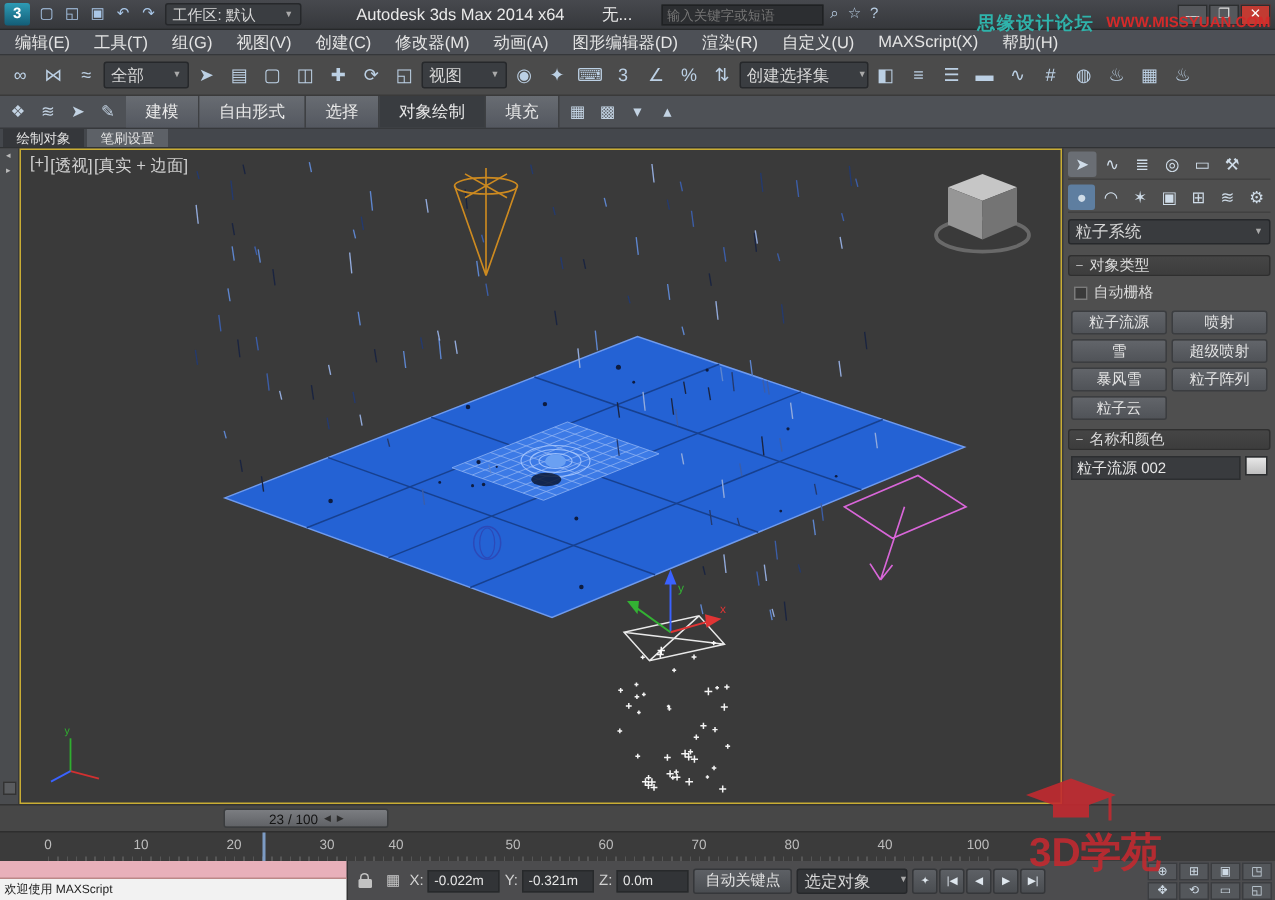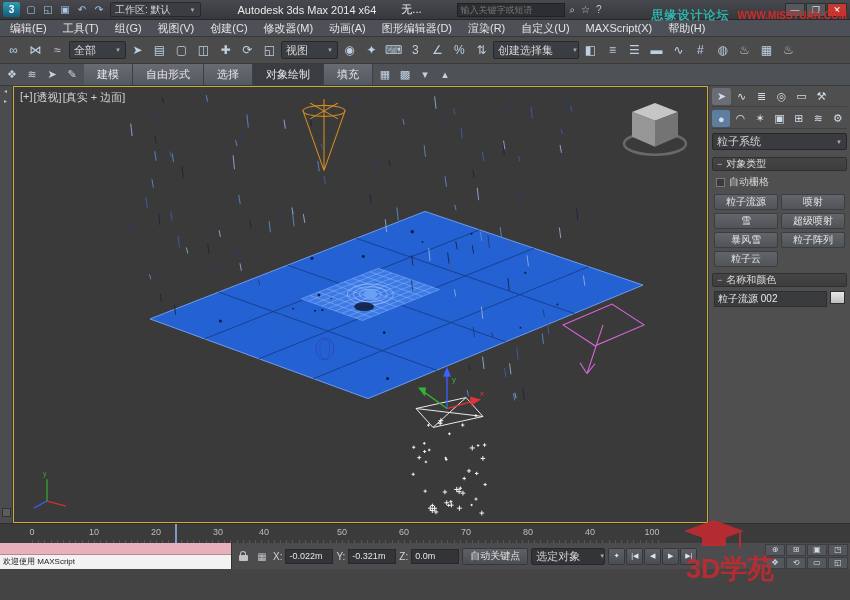--- a/index.html
+++ b/index.html
@@ -13,21 +13,21 @@
   .logo{width:17px;height:15px;background:linear-gradient(#2e9bb5,#135d77);color:#fff;font-size:10px;font-weight:bold;
         display:flex;align-items:center;justify-content:center;border-radius:2px}
   .qat{display:flex;gap:1px}
   .qat-icon{width:16px;height:15px;font-size:10px;color:#a9c7e8;display:flex;align-items:center;justify-content:center}
   .tb-combo{display:flex;align-items:center;gap:19px;background:#3a3d41;border:1px solid #26282b;padding:0 4px;
             color:#d6d6d6;border-radius:2px;height:18px;white-space:nowrap}
   .workspace{height:15px;font-size:10px}
   .caret{font-size:6px;color:#aaa}
   .title-text{margin-left:34px;color:#eaeaea;white-space:nowrap}
   .file-text{margin-left:22px;color:#eaeaea}
-  .search-box{margin-left:32px;width:108px;height:14px;background:#2c2e31;border:1px solid #1f2123;
+  .search-box{margin-left:16px;width:108px;height:14px;background:#2c2e31;border:1px solid #1f2123;
               display:flex;align-items:center;padding:0 3px}
   .search-box input{width:100%;background:transparent;border:none;outline:none;color:#9b9b9b;font-size:9px;font-family:inherit}
   #search-icons{display:flex;gap:2px}
   .t-icon{font-size:10px;color:#b8cde2;padding:0 2px}
   .flex-sp{flex:1}
   #winbtns{display:flex;gap:1px}
   .winbtn{width:20px;height:14px;font-size:9px;display:flex;align-items:center;justify-content:center;
           background:#56585c;color:#ddd;border:1px solid #2c2e30}
   .close-button{background:#c23b32;color:#fff}
 
@@ -234,20 +234,24 @@
         <div class="rtab">填充</div>
       </div>
     <div id="ribbon-right" class="rb-group">
         <div class="rb-icon">▦</div>
         <div class="rb-icon">▩</div>
         <div class="rb-icon">▾</div>
         <div class="rb-icon">▴</div>
       </div>
   </div>
 
+  <div id="subtabs" class="toolbar3">
+      <div class="stab active">绘制对象</div>
+      <div class="stab">笔刷设置</div>
+    </div>
 
   <div class="main">
     <div class="left-strip">
       <span class="strip-btn">◂</span>
       <span class="strip-btn">▸</span>
       <span class="strip-box"></span>
     </div>
 
     <div class="vp-wrap">
       <svg id="vp-svg" viewBox="0 0 693 437" preserveAspectRatio="none">
@@ -543,20 +547,27 @@
         <span class="roll-minus">−</span>
         <span>名称和颜色</span>
       </div>
       <div class="name-row">
         <input class="name-field" value="粒子流源 002" style="">
         <span class="swatch"></span>
       </div>
     </div>
   </div>
 
+  <div class="timeslider">
+    <div id="time-slider-handle" class="ts-handle" style="left: 149.3px;">
+      <span>23 / 100</span>
+      <span class="ts-arrow">◀</span>
+      <span class="ts-arrow">▶</span>
+    </div>
+  </div>
 
   <div id="ruler" class="ruler">
     <div id="frame-marker" style="left: 174.6px;"></div>
   <span class="tick-label" style="left: 32px;">0</span>
       <span class="tick-label" style="left: 94px;">10</span>
       <span class="tick-label" style="left: 156px;">20</span>
       <span class="tick-label" style="left: 218px;">30</span>
       <span class="tick-label" style="left: 264px;">40</span>
       <span class="tick-label" style="left: 342px;">50</span>
       <span class="tick-label" style="left: 404px;">60</span>

